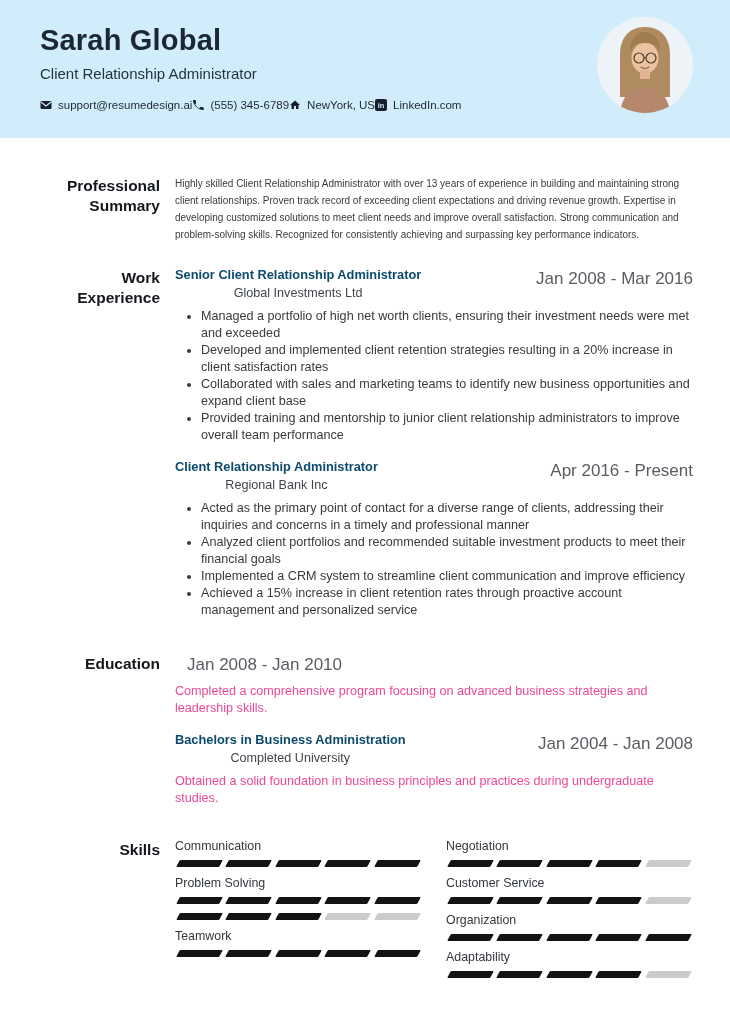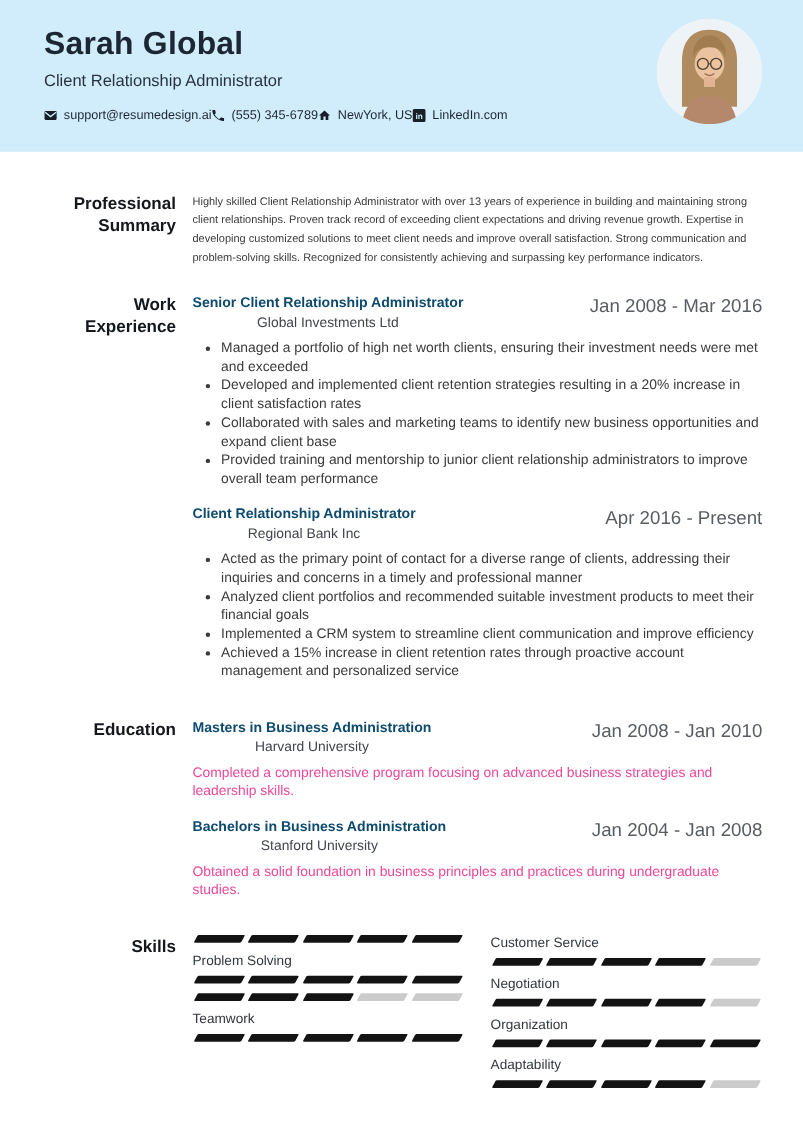--- a/index.html
+++ b/index.html
@@ -163,48 +163,45 @@
 
       </div>
     </section>
 
     <section class="sec sec-edu">
       <div class="sec-label">Education</div>
       <div>
 
         <div class="entry">
           <div class="entry-head">
-            <div>
-              <div class="entry-title">Masters in Business Administration</div>
-              <div class="entry-sub">Harvard University</div>
-            </div>
             <div class="entry-dates">Jan 2008 - Jan 2010</div>
           </div>
           <div class="entry-desc">Completed a comprehensive program focusing on advanced business strategies and leadership skills.</div>
         </div>
 
         <div class="entry">
           <div class="entry-head">
             <div>
               <div class="entry-title">Bachelors in Business Administration</div>
-              <div class="entry-sub">Stanford University</div>
+              <div class="entry-sub">Completed University</div>
             </div>
             <div class="entry-dates">Jan 2004 - Jan 2008</div>
           </div>
           <div class="entry-desc">Obtained a solid foundation in business principles and practices during undergraduate studies.</div>
         </div>
 
       </div>
     </section>
 
     <section class="sec sec-skills">
       <div class="sec-label">Skills</div>
       <div class="skills-grid">
         <div>
           <div class="skill">
+              <div class="skill-name">Communication</div>
               <div class="skill-bar">
                 <span class="seg filled"></span>
                 <span class="seg filled"></span>
                 <span class="seg filled"></span>
                 <span class="seg filled"></span>
                 <span class="seg filled"></span>
               </div>
             </div>
           <div class="skill">
               <div class="skill-name">Problem Solving</div>
@@ -232,31 +229,31 @@
                 <span class="seg filled"></span>
                 <span class="seg filled"></span>
                 <span class="seg filled"></span>
                 <span class="seg filled"></span>
               </div>
             </div>
 
         </div>
         <div>
           <div class="skill">
+              <div class="skill-name">Negotiation</div>
+              <div class="skill-bar">
+                <span class="seg filled"></span>
+                <span class="seg filled"></span>
+                <span class="seg filled"></span>
+                <span class="seg filled"></span>
+                <span class="seg empty"></span>
+              </div>
+            </div>
+          <div class="skill">
               <div class="skill-name">Customer Service</div>
-              <div class="skill-bar">
-                <span class="seg filled"></span>
-                <span class="seg filled"></span>
-                <span class="seg filled"></span>
-                <span class="seg filled"></span>
-                <span class="seg empty"></span>
-              </div>
-            </div>
-          <div class="skill">
-              <div class="skill-name">Negotiation</div>
               <div class="skill-bar">
                 <span class="seg filled"></span>
                 <span class="seg filled"></span>
                 <span class="seg filled"></span>
                 <span class="seg filled"></span>
                 <span class="seg empty"></span>
               </div>
             </div>
           <div class="skill">
               <div class="skill-name">Organization</div>

